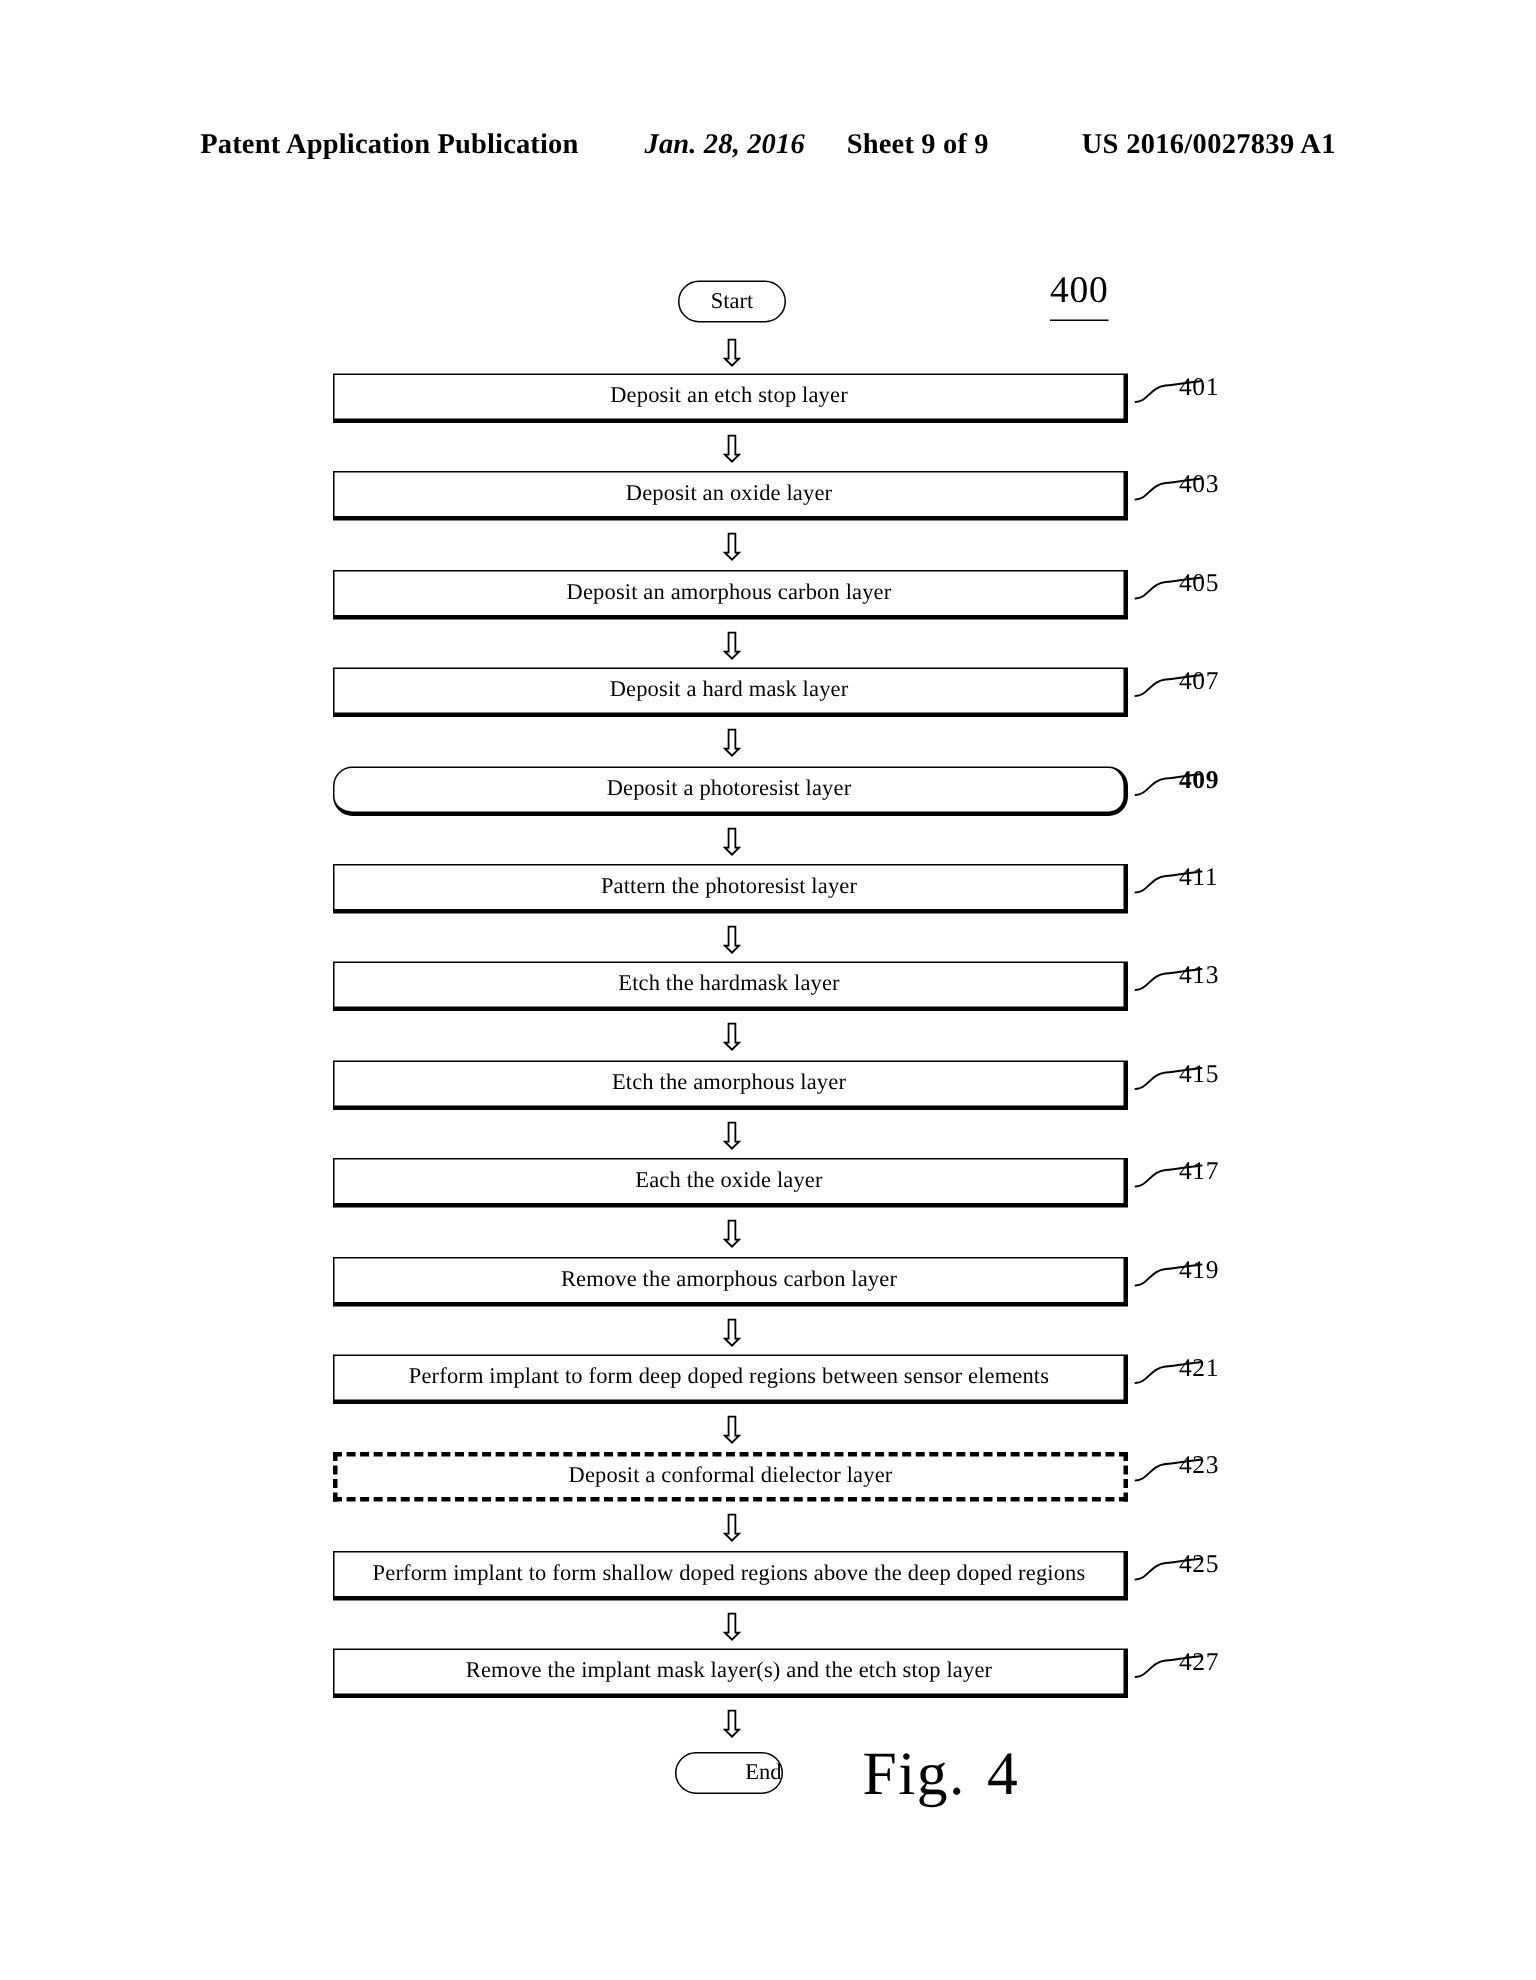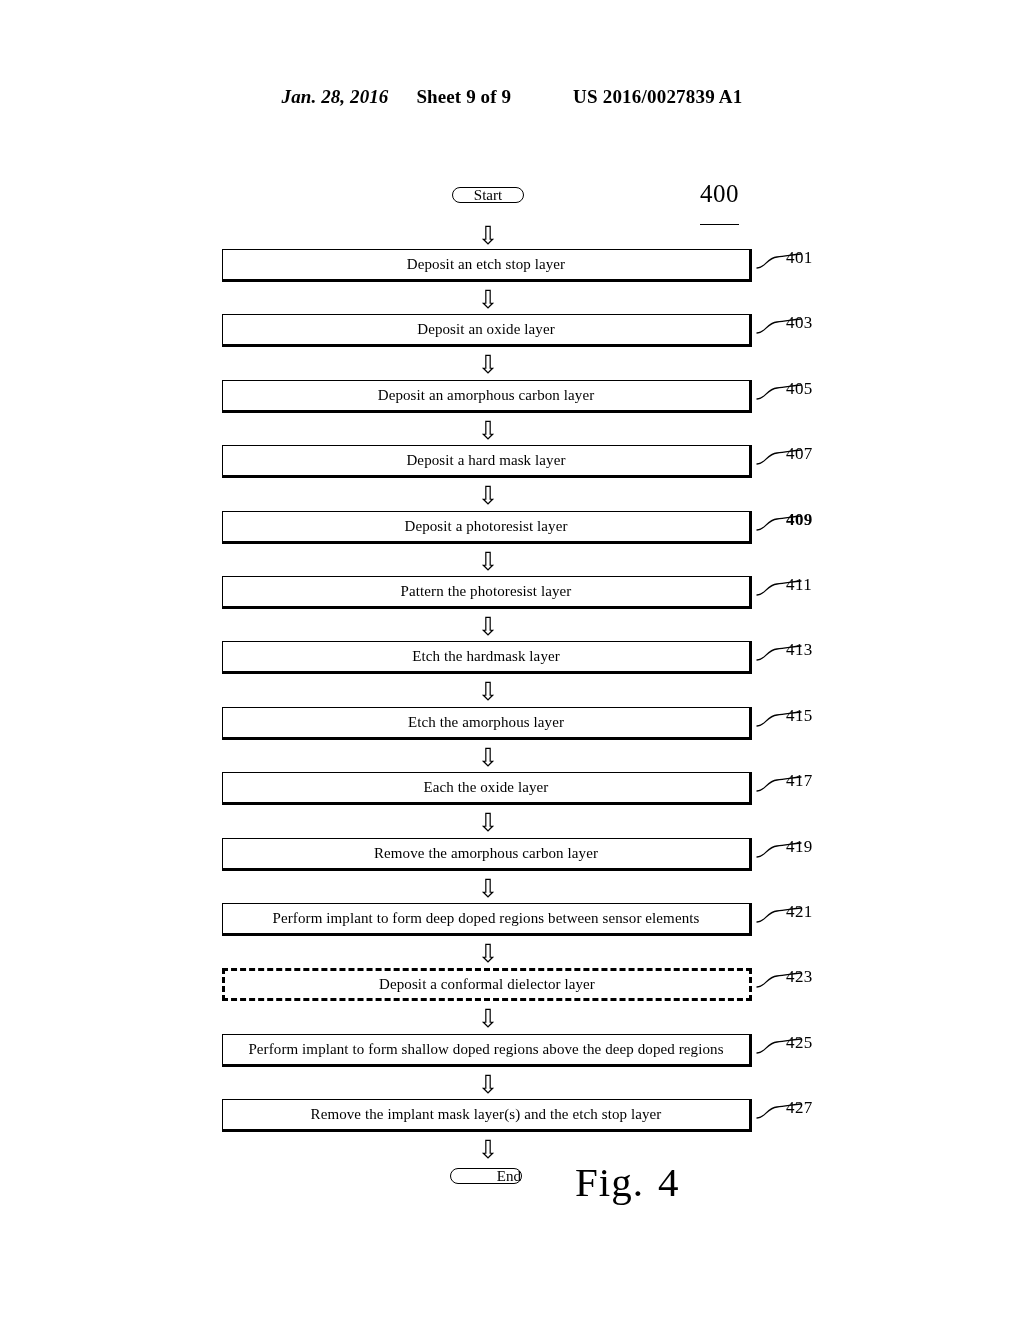--- a/index.html
+++ b/index.html
@@ -41,21 +41,21 @@
     top: 0;
     left: 0;
     width: 1024px;
     height: 1320px;
   }
 
   
   .terminator {
     position: absolute;
     width: 72px;
-    height: 16px;
+    height: 28px;
     border: 1.6px solid #000;
     border-radius: 17px;
     box-sizing: border-box;
     display: flex;
     align-items: center;
     justify-content: center;
     font-size: 15px;
     background: #fff;
   }
   #term-start { left: 452px; top: 187px; }
@@ -65,21 +65,21 @@
   .flow-label {
     position: absolute;
     left: 700px;
     top: 180px;
     font-size: 25px;
     letter-spacing: 0.5px;
   }
   .flow-label .ul {
     display: block;
     border-bottom: 1.4px solid #000;
-    padding-bottom: 16px;
+    padding-bottom: 5px;
   }
 
   
   .step {
     position: absolute;
     left: 222px;
     width: 530px;
     height: 33px;
     box-sizing: border-box;
     background: #fff;
@@ -137,20 +137,21 @@
     font-size: 41px;
     letter-spacing: 1px;
     white-space: nowrap;
   }
   .fig-caption .gap { display: inline-block; width: 14px; }
 </style>
 </head>
 <body>
 
 <div class="page-header">
+  <span class="hdr-pub">Patent Application Publication</span>
   <span class="hdr-date">Jan. 28, 2016</span>
   <span class="hdr-sheet">Sheet 9 of 9</span>
   <span class="hdr-num">US 2016/0027839 A1</span>
 </div>
 
 <div class="figure">
 
   <div class="flow-label">
     <span class="ul">400</span>
   </div>
@@ -194,21 +195,21 @@
       <div class="step" style="top: 445.2px;">
         <span class="step-text">Deposit a hard mask layer</span>
       </div>
       <div class="leader" style="left: 756px; top: 447.2px;">
         <svg width="48" height="24" viewBox="0 0 48 24">
           <path d="M1,17 C9,17 11,7 21,6 C29,5.2 36,4 45,3" fill="none" stroke="#000" stroke-width="1.3" stroke-linecap="round"></path>
         </svg>
       </div>
       <div class="refnum" style="left: 786px; top: 444.2px;">407</div>
       <div class="arrow" style="top: 484.2px;">⇩</div>
-      <div class="step" style="top: 510.6px;">
+      <div class="step" style="top: 510.6px; border-radius: 13px;">
         <span class="step-text">Deposit a photoresist layer</span>
       </div>
       <div class="leader" style="left: 756px; top: 512.6px;">
         <svg width="48" height="24" viewBox="0 0 48 24">
           <path d="M1,17 C9,17 11,7 21,6 C29,5.2 36,4 45,3" fill="none" stroke="#000" stroke-width="1.3" stroke-linecap="round"></path>
         </svg>
       </div>
       <div class="refnum" style="left: 786px; top: 509.6px; font-weight: bold;">409</div>
       <div class="arrow" style="top: 549.6px;">⇩</div>
       <div class="step" style="top: 576px;">

